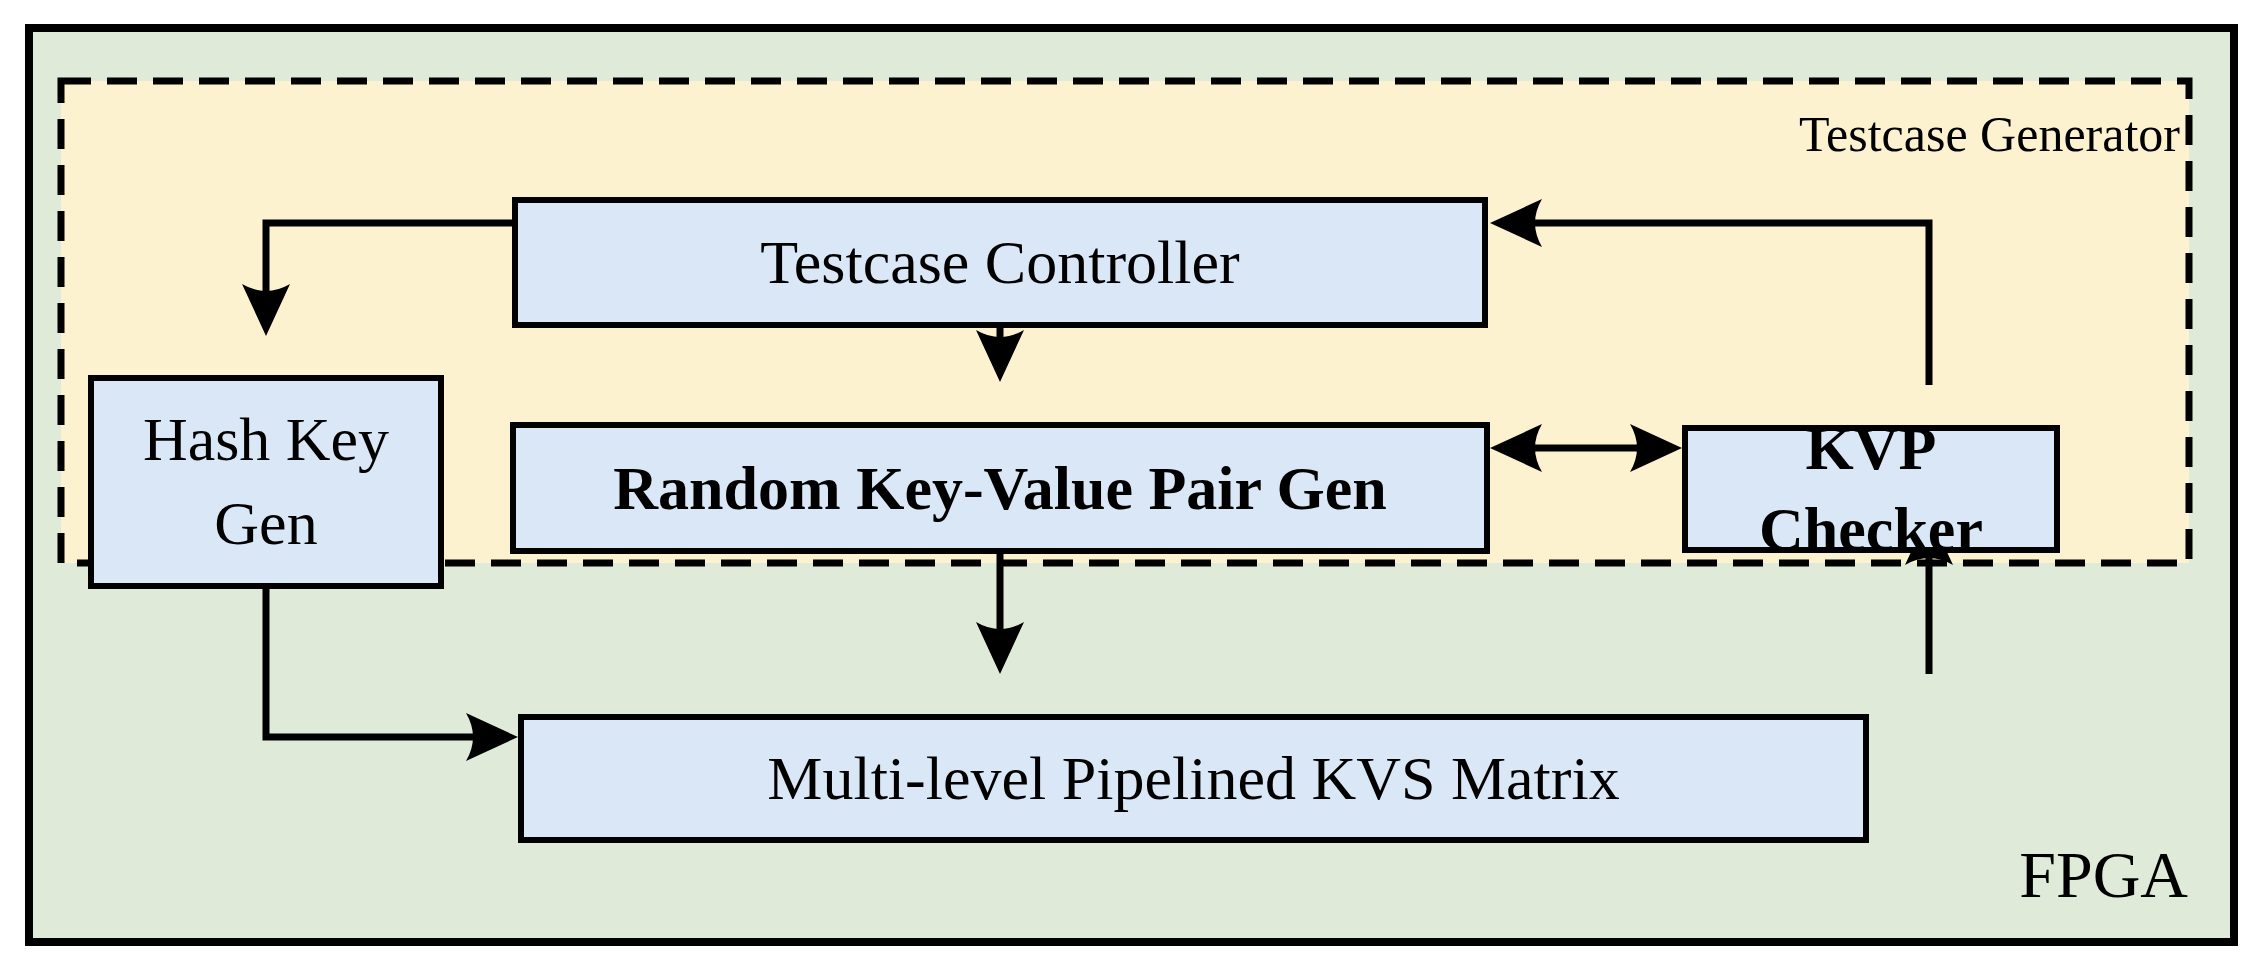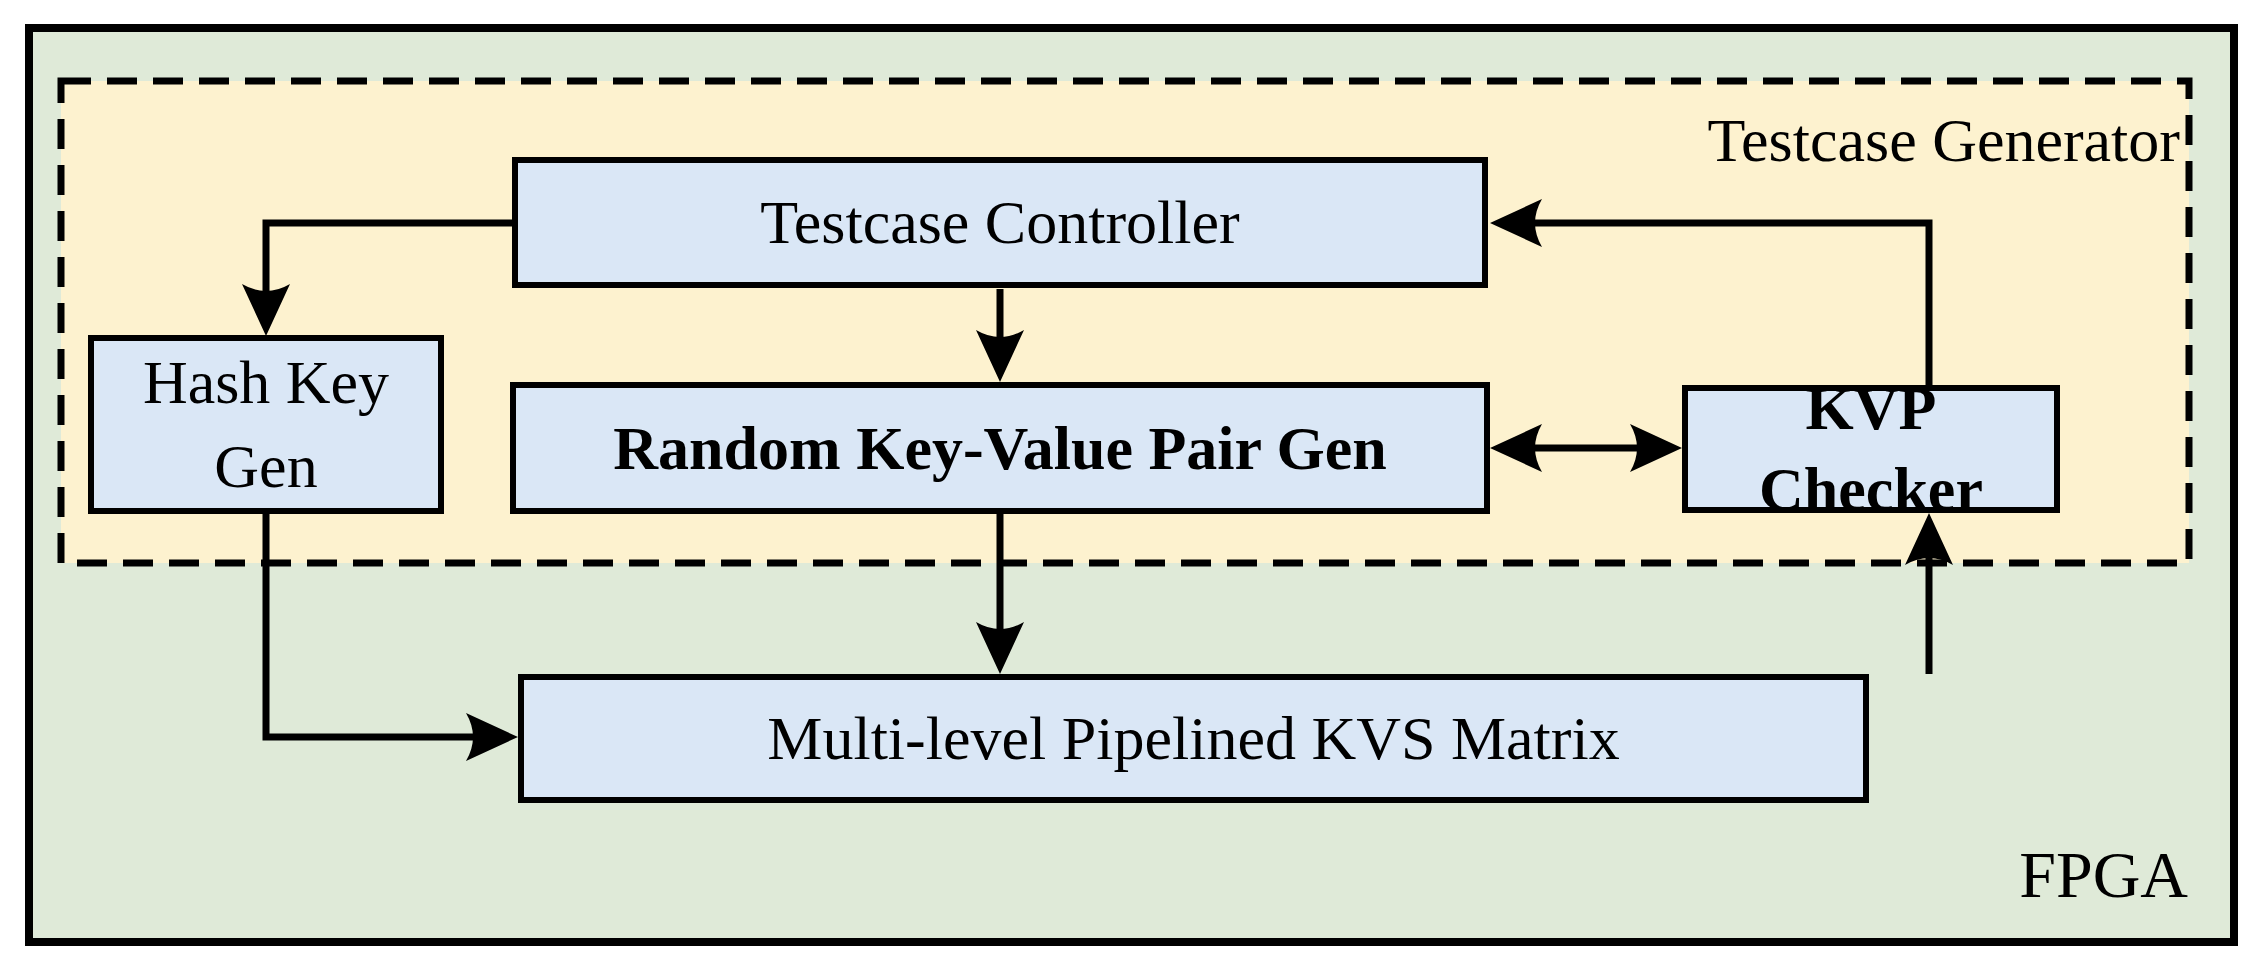--- a/index.html
+++ b/index.html
@@ -15,30 +15,31 @@
   .node{
     position:absolute;
     box-sizing:border-box;
     background:var(--node-bg,#dae7f6);
     border:6px solid var(--line,#000);
     display:flex;align-items:center;justify-content:center;
     text-align:center;
     font-size:62px;line-height:1.3;color:#000;
     z-index:2;
     padding:16px 10px;
+    margin-top:40px;
   }
   #n-controller{left:512px;top:157px;width:976px;height:131px;}
-  #n-hash{left:88px;top:335px;width:356px;height:179px;line-height:1.35;}
+  #n-hash{left:88px;top:335px;width:356px;height:214px;line-height:1.35;}
   #n-random{left:510px;top:382px;width:980px;height:132px;font-weight:bold;}
   #n-checker{left:1682px;top:385px;width:378px;height:128px;font-weight:bold;}
   #n-matrix{left:518px;top:674px;width:1351px;height:129px;}
   .corner-label{
     position:absolute;color:#000;z-index:2;white-space:nowrap;
   }
-  #lbl-generator{top:105px;right:84px;font-size:62px;}
+  #lbl-generator{top:105px;right:84px;font-size:50px;}
   #lbl-fpga{top:837px;right:76px;font-size:66px;}
   .edge{fill:none;stroke:var(--line,#000);stroke-width:7;stroke-linejoin:miter;}
   .head{fill:var(--line,#000);stroke:none;}
 </style>
 </head>
 <body>
 
 <div class="stage">
 
   <svg class="layer" viewBox="0 0 2264 979">

